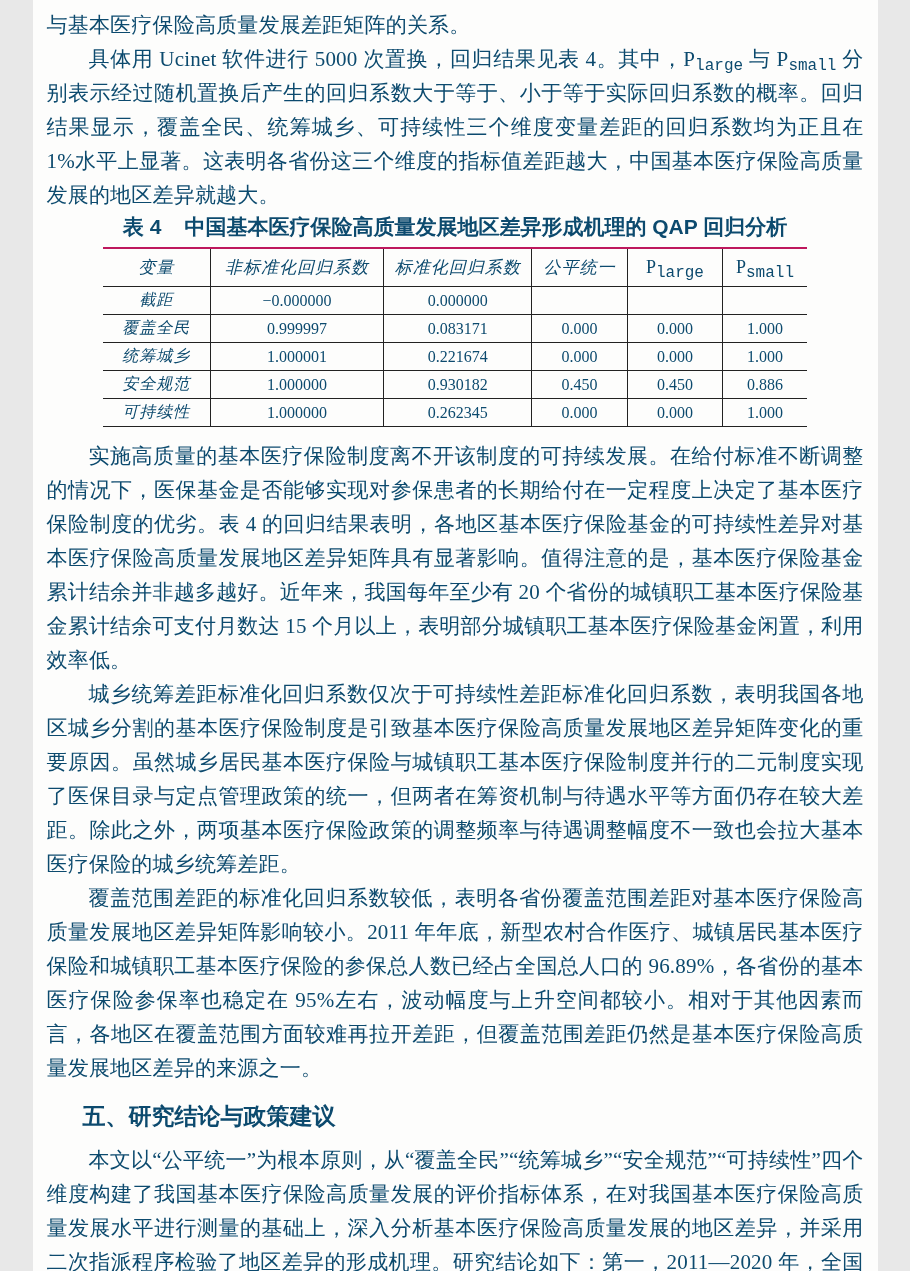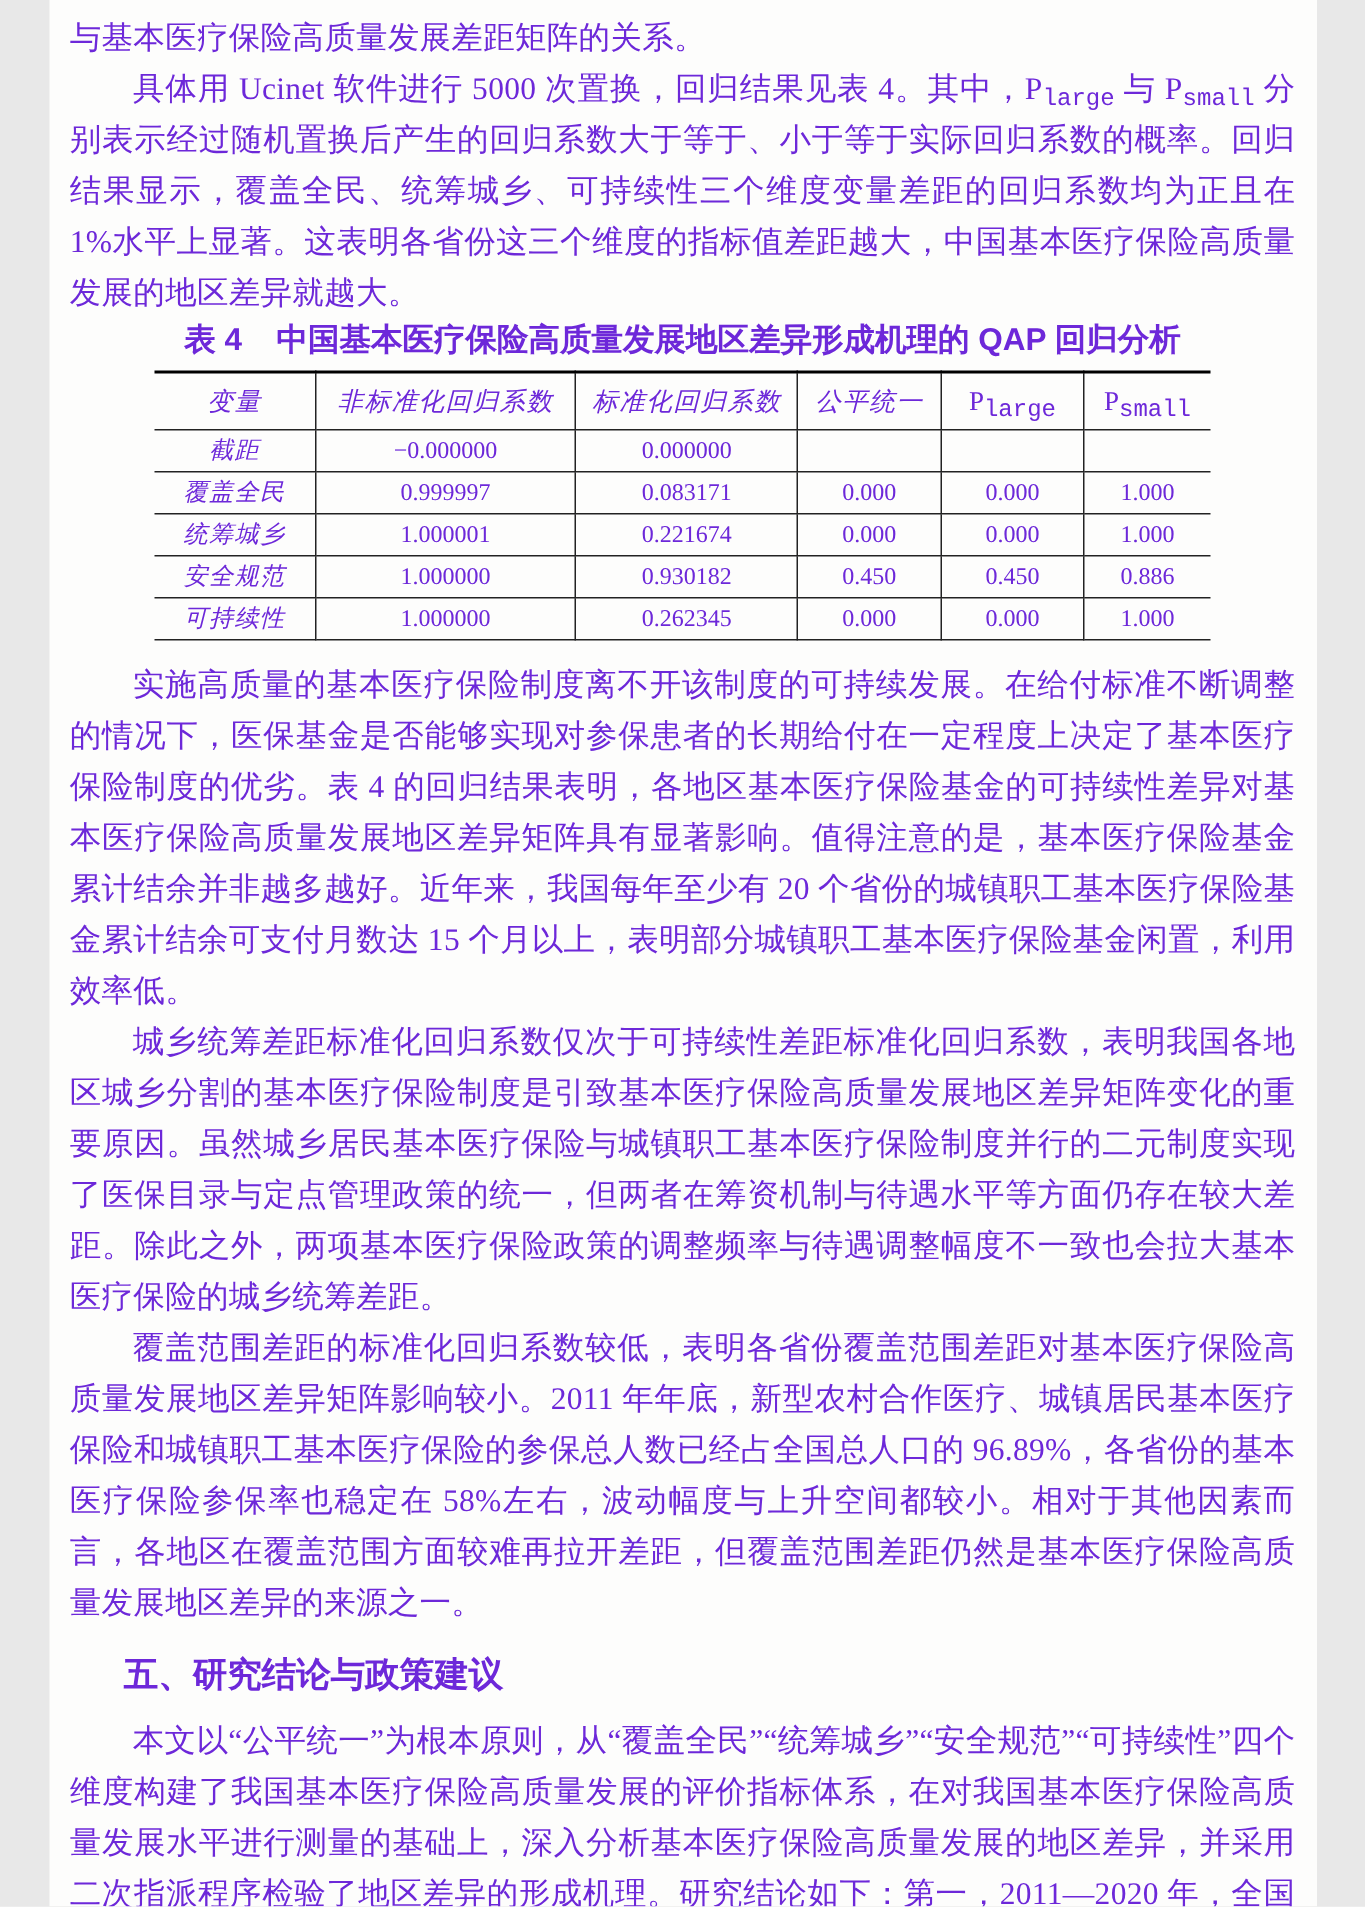--- a/index.html
+++ b/index.html
@@ -1,21 +1,21 @@
 <!DOCTYPE html>
 <html lang="zh"><head>
 <meta charset="utf-8">
 <style>
   html,body{margin:0;padding:0;background:#e8e8e8;}
   .page{
     position:relative;
     width:845px;height:1271px;
     margin:0 auto;
     background:#fdfdfc;
-    color:#6d28d9;
+    color:#0c4a6e;
     font-family:"Liberation Serif","DejaVu Serif",serif;
     overflow:hidden;
     box-sizing:border-box;
     padding:8px 14px 0 14px;
   }
   .para{
     font-size:21px;
     line-height:34px;
     text-align:justify;
     text-justify:inter-ideograph;
@@ -30,21 +30,21 @@
     font-family:"Liberation Sans","DejaVu Sans",sans-serif;
     font-weight:bold;
     font-size:21px;
     line-height:28px;
   }
   .table-caption .cap-label{margin-right:1.1em;}
   table.qap{
     width:704px;
     margin:0 auto;
     border-collapse:collapse;
-    border-top:2px solid #000000;
+    border-top:2px solid #be185d;
     border-bottom:1.5px solid #222;
     table-layout:fixed;
   }
   table.qap th, table.qap td{
     border-bottom:1px solid #222;
     border-right:1px solid #222;
     text-align:center;
     vertical-align:middle;
     padding:0 4px;
     overflow:hidden;
@@ -149,19 +149,19 @@
       </tr>
     </tbody>
   </table>
 
   <div class="spacer-after-table"></div>
 
   <p class="para indent">实施高质量的基本医疗保险制度离不开该制度的可持续发展。在给付标准不断调整的情况下，医保基金是否能够实现对参保患者的长期给付在一定程度上决定了基本医疗保险制度的优劣。表 4 的回归结果表明，各地区基本医疗保险基金的可持续性差异对基本医疗保险高质量发展地区差异矩阵具有显著影响。值得注意的是，基本医疗保险基金累计结余并非越多越好。近年来，我国每年至少有 20 个省份的城镇职工基本医疗保险基金累计结余可支付月数达 15 个月以上，表明部分城镇职工基本医疗保险基金闲置，利用效率低。</p>
 
   <p class="para indent">城乡统筹差距标准化回归系数仅次于可持续性差距标准化回归系数，表明我国各地区城乡分割的基本医疗保险制度是引致基本医疗保险高质量发展地区差异矩阵变化的重要原因。虽然城乡居民基本医疗保险与城镇职工基本医疗保险制度并行的二元制度实现了医保目录与定点管理政策的统一，但两者在筹资机制与待遇水平等方面仍存在较大差距。除此之外，两项基本医疗保险政策的调整频率与待遇调整幅度不一致也会拉大基本医疗保险的城乡统筹差距。</p>
 
-  <p class="para indent">覆盖范围差距的标准化回归系数较低，表明各省份覆盖范围差距对基本医疗保险高质量发展地区差异矩阵影响较小。2011 年年底，新型农村合作医疗、城镇居民基本医疗保险和城镇职工基本医疗保险的参保总人数已经占全国总人口的 96.89%，各省份的基本医疗保险参保率也稳定在 58%左右，波动幅度与上升空间都较小。相对于其他因素而言，各地区在覆盖范围方面较难再拉开差距，但覆盖范围差距仍然是基本医疗保险高质量发展地区差异的来源之一。</p>
+  <p class="para indent">覆盖范围差距的标准化回归系数较低，表明各省份覆盖范围差距对基本医疗保险高质量发展地区差异矩阵影响较小。2011 年年底，新型农村合作医疗、城镇居民基本医疗保险和城镇职工基本医疗保险的参保总人数已经占全国总人口的 96.89%，各省份的基本医疗保险参保率也稳定在 95%左右，波动幅度与上升空间都较小。相对于其他因素而言，各地区在覆盖范围方面较难再拉开差距，但覆盖范围差距仍然是基本医疗保险高质量发展地区差异的来源之一。</p>
 
   <h2 class="section-heading">五、研究结论与政策建议</h2>
 
   <p class="para indent">本文以“公平统一”为根本原则，从“覆盖全民”“统筹城乡”“安全规范”“可持续性”四个维度构建了我国基本医疗保险高质量发展的评价指标体系，在对我国基本医疗保险高质量发展水平进行测量的基础上，深入分析基本医疗保险高质量发展的地区差异，并采用二次指派程序检验了地区差异的形成机理。研究结论如下：第一，2011—2020 年，全国 31 个省份的基本医疗保险高质量发展指数分布介于 0.1928~0.7644 之间，各省份 2020 年基本医疗保险高质量发展指数相比于 2011 年的指数均有较大程度提升，但各省份之间指数差异明显。第二，中国基本医疗保险高质量发展具有明显的空间非均衡性。总体基尼系数介于 0.0680~0.1146 之间，波动幅度较大，但 2011—2020 年总体基尼系数呈现变小的态势。东部地区的地区内差异最为显著，东部地区与东北地区间差异最为显著。从差异来源看，地区间差异是基本医疗保险高质量发展地区差</p>
 
 </div>
 
 </body></html>

